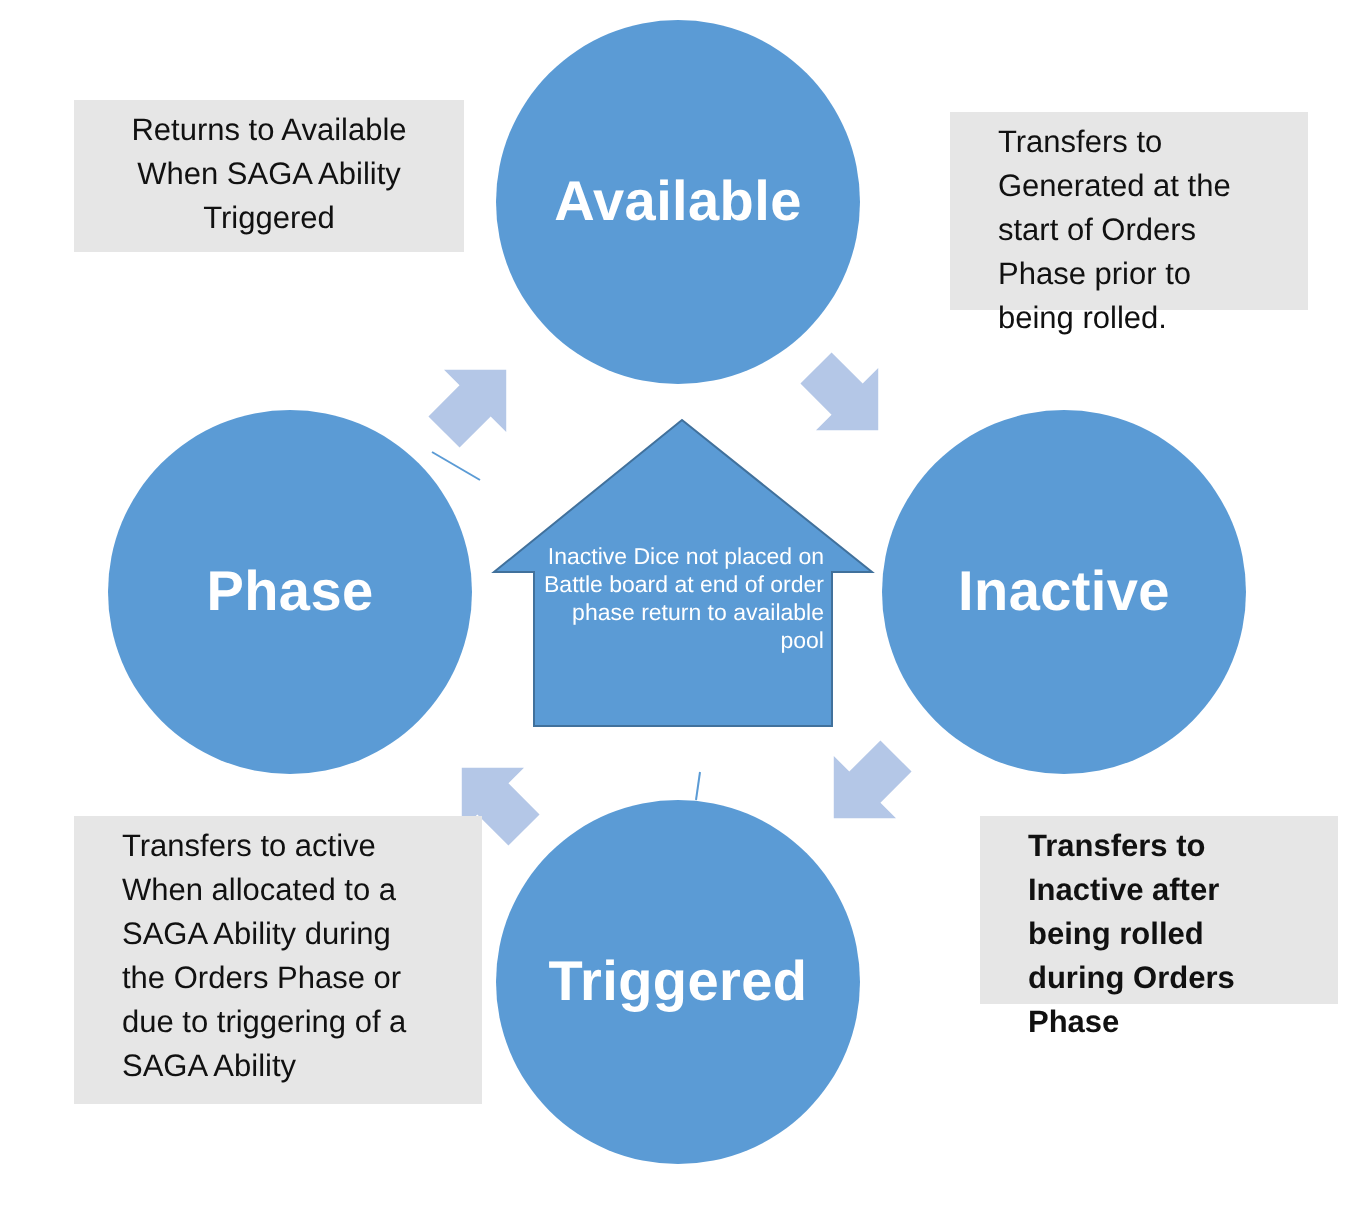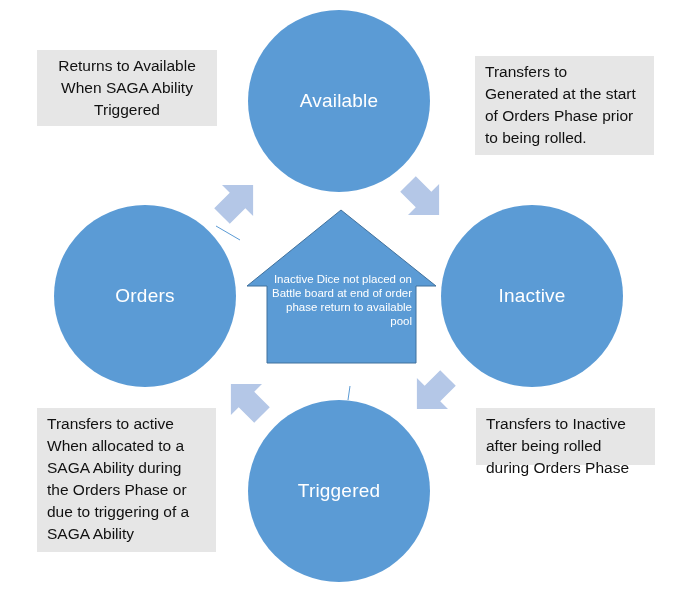--- a/index.html
+++ b/index.html
@@ -1,22 +1,22 @@
 <!DOCTYPE html>
 <html><head>
 <meta charset="utf-8">
 <style>
   html, body { margin:0; padding:0; background:#ffffff; }
   body { width:676px; height:603px; position:relative; overflow:hidden;
          font-family:"Liberation Sans", "DejaVu Sans", sans-serif; }
   .circle { position:absolute; width:182px; height:182px; border-radius:50%;
             background:#5b9bd5; display:flex; align-items:center; justify-content:center; }
-  .circle span { color:#ffffff; font-size:19px; letter-spacing:0.2px; }
+  .circle span { color:#ffffff; font-size:28px; letter-spacing:0.2px;font-weight:bold; }
   .note { position:absolute; background:#e6e6e6; color:#111; font-size:15.5px; line-height:22px;
-          box-sizing:border-box; padding:5px 10px; }
+          box-sizing:border-box; padding:5px 24px; }
   .center { text-align:center; }
   svg.shapes { position:absolute; left:0; top:0; }
   .home-text { position:absolute; left:272px; top:272px; width:140px; text-align:right;
                color:#ffffff; font-size:11.5px; line-height:14px; }
 </style>
 </head>
 <body>
 
 <svg class="shapes" width="676" height="603" viewBox="0 0 676 603">
 
@@ -45,21 +45,21 @@
 <div class="circle" style="left:248px; top:10px;">
   <span>Available</span>
 </div>
 <div class="circle" style="left:441px; top:205px;">
   <span>Inactive</span>
 </div>
 <div class="circle" style="left:248px; top:400px;">
   <span>Triggered</span>
 </div>
 <div class="circle" style="left:54px; top:205px;">
-  <span>Orders</span>
+  <span>Phase</span>
 </div>
 
 <div class="home-text">Inactive Dice not placed on Battle board at end of order phase return to available pool</div>
 
-<div class="note center" style="left:37px; top:50px; width:180px; height:76px; padding:5px 8px;">Returns to Available When SAGA Ability Triggered</div>
+<div class="note center" style="left:37px; top:50px; width:195px; height:76px; padding:5px 8px;">Returns to Available When SAGA Ability Triggered</div>
 <div class="note" style="left:475px; top:56px; width:179px; height:99px;">Transfers to Generated at the start of Orders Phase prior to being rolled.</div>
-<div class="note" style="left:476px; top:408px; width:179px; height:57px;">Transfers to Inactive after being rolled during Orders Phase</div>
-<div class="note" style="left:37px; top:408px; width:179px; height:144px;">Transfers to active When allocated to a SAGA Ability during the Orders Phase or due to triggering of a SAGA Ability</div>
+<div class="note" style="left:490px; top:408px; width:179px; height:94px;font-weight:bold;">Transfers to Inactive after being rolled during Orders Phase</div>
+<div class="note" style="left:37px; top:408px; width:204px; height:144px;">Transfers to active When allocated to a SAGA Ability during the Orders Phase or due to triggering of a SAGA Ability</div>
 
 </body></html>

